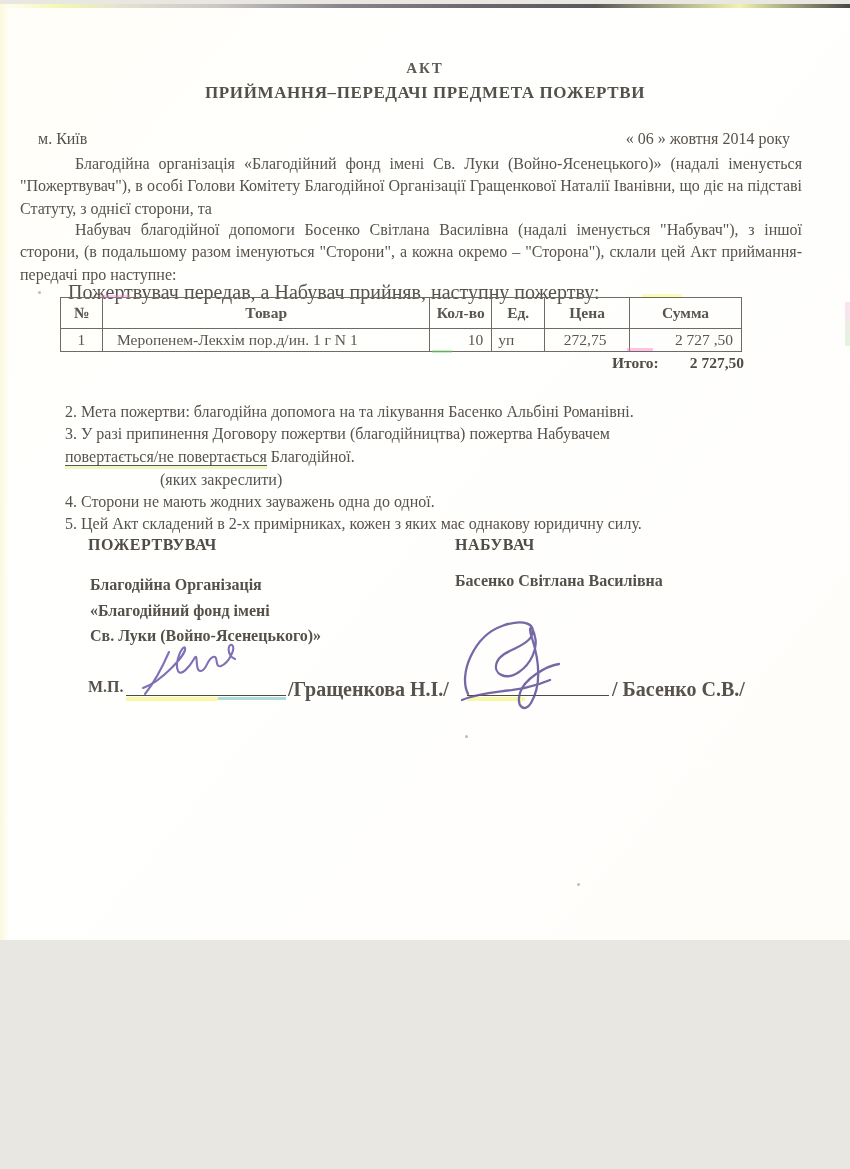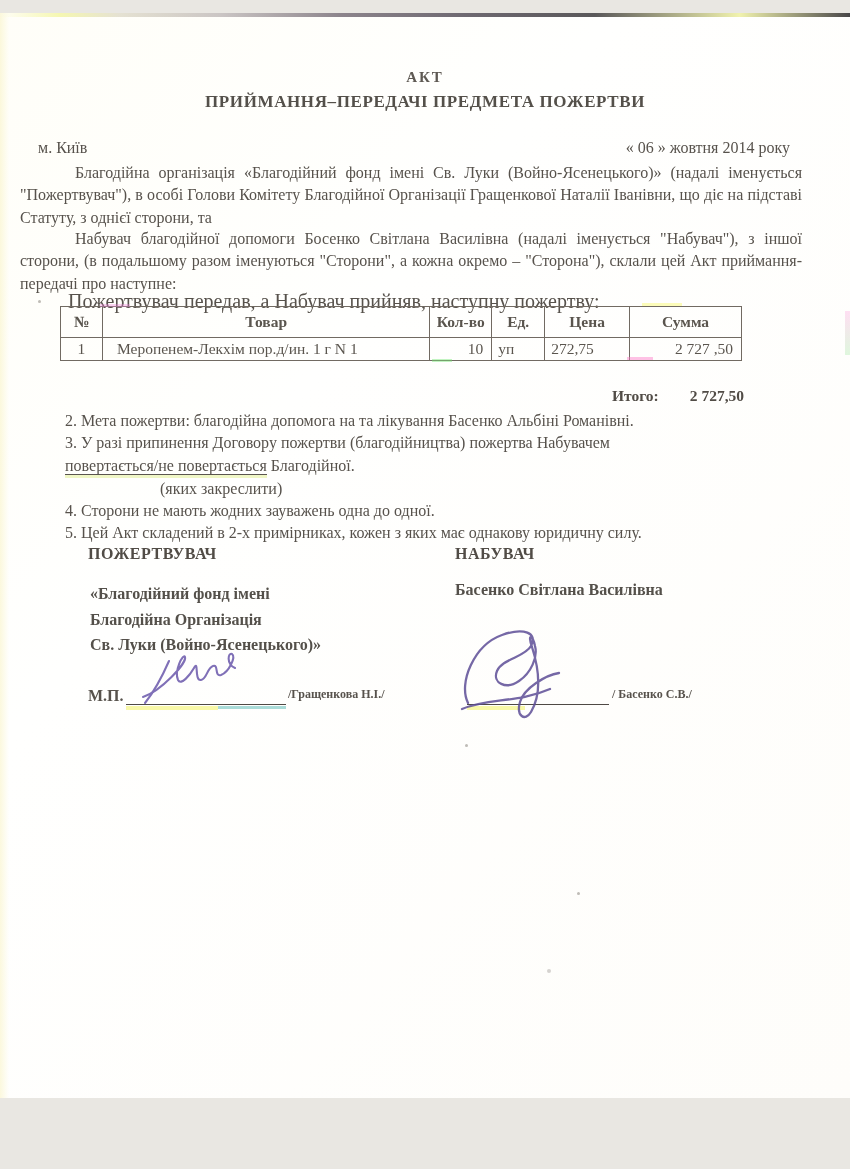--- a/index.html
+++ b/index.html
@@ -1,19 +1,19 @@
 <!DOCTYPE html>
 <html><head>
 <meta charset="utf-8">
 <style>
   html,body{margin:0;padding:0;background:#e9e7e2;}
   .page{
     position:relative;
-    width:850px;height:1085px;
-    margin:13px auto;
+    width:850px;height:936px;
+    margin:4px auto;
     background:linear-gradient(130deg,#fffef8 0%,#fffffe 35%,#fefdfa 100%);
     font-family:"Liberation Serif", serif;
     color:#57524c;
     overflow:hidden;
   }
   .abs{position:absolute;}
   .title1{top:56px;left:0;width:100%;text-align:center;font-size:15px;font-weight:bold;letter-spacing:2px;color:#5e5953;}
   .title2{top:79px;left:0;width:100%;text-align:center;font-size:17px;font-weight:bold;letter-spacing:.6px;color:#54504a;}
   .placedate{top:126px;left:38px;width:752px;display:flex;justify-content:space-between;font-size:16px;align-items:center;}
   .para{left:20px;width:782px;font-size:16px;line-height:22.3px;text-align:justify;text-indent:55px;}
@@ -21,44 +21,44 @@
   .p2{top:215px;}
   .intro{top:277px;left:68px;font-size:20px;}
   .doc-table{top:293px;left:60px;width:682px;border-collapse:collapse;font-size:15.5px;color:#5a554e;}
   .doc-table th,.doc-table td{border:1.4px solid #716a62;padding:0 6px;}
   .doc-table th{height:30px;font-weight:bold;text-align:center;}
   .doc-table td{height:22px;}
   .c-num{text-align:center;}
   .c-name{text-align:left;padding-left:14px !important;}
   .c-qty{text-align:right;padding-right:8px !important;}
   .c-unit{text-align:left;}
-  .c-price{text-align:left;padding-right:10px !important;}
+  .c-price{text-align:center;padding-right:10px !important;}
   .c-sum{text-align:right;padding-right:8px !important;}
-  .total{top:374px;left:612px;width:132px;display:flex;justify-content:space-between;font-size:15.5px;font-weight:bold;color:#514c46;}
+  .total{top:350px;left:612px;width:132px;display:flex;justify-content:space-between;font-size:15.5px;font-weight:bold;color:#514c46;}
   .item{left:65px;font-size:16px;}
   .i2{top:399px;}
   .i3a{top:421px;}
   .i3b{top:444px;}
   .underlined{border-bottom:1.2px solid #5a554f;box-shadow:0 3px 0 rgba(222,238,130,.45);}
   .note{top:467px;left:160px;font-size:16px;}
   .i4{top:489px;}
   .i5{top:511px;}
   .role{top:532px;font-size:16px;font-weight:bold;letter-spacing:.5px;color:#514c46;font-family:Liberation Serif, serif;}
   .role-l{left:88px;} .role-r{left:455px;}
   .orgblock{top:568px;left:90px;font-size:16px;font-weight:bold;line-height:25.5px;color:#54504a;}
   .person-r{top:568px;left:455px;font-size:16px;font-weight:bold;color:#54504a;}
   .seal{top:674px;left:88px;font-size:16px;font-weight:bold;}
   .sigline{height:1.3px;background:#4f4a45;}
   .line-l{top:691px;left:126px;width:160px;}
   .line-r{top:691px;left:467px;width:142px;}
   .hl{position:absolute;}
   .hl-yellow-l{top:693px;left:126px;width:92px;height:4px;background:rgba(242,242,96,.55);}
   .hl-teal-l{top:693px;left:218px;width:68px;height:3px;background:rgba(42,168,160,.4);}
   .hl-yellow-r{top:693px;left:467px;width:58px;height:4px;background:rgba(242,242,96,.55);}
-  .cap{top:674px;font-size:12px;font-weight:bold;}
+  .cap{top:674px;font-size:20px;font-weight:bold;}
   .cap-l{left:288px;} .cap-r{left:612px;}
   .sig-svg{position:absolute;}
   .sig-l{top:634px;left:135px;width:142px;height:64px;}
   .sig-r{top:610px;left:456px;width:142px;height:102px;}
   .edge-top{top:0;left:0;width:100%;height:4px;
     background:linear-gradient(to right,
       rgba(250,250,190,0) 0%, rgba(244,246,170,.9) 7%, rgba(208,202,178,.55) 14%,
       rgba(150,140,142,.5) 26%, rgba(112,102,112,.8) 40%, rgba(84,78,88,.85) 55%,
       rgba(72,70,72,.9) 70%, rgba(238,240,160,.85) 87%, rgba(62,60,62,.95) 100%);}
   .edge-left{top:0;left:0;width:9px;height:100%;
@@ -147,22 +147,22 @@
     <span class="underlined">повертається/не повертається</span><span> Благодійної.</span>
   </div>
   <div class="abs note">(яких закреслити)</div>
   <div class="abs item i4">4. Сторони не мають жодних зауважень одна до одної.</div>
   <div class="abs item i5">5. Цей Акт складений в 2-х примірниках, кожен з яких має однакову юридичну силу.</div>
 
   <div class="abs role role-l">ПОЖЕРТВУВАЧ</div>
   <div class="abs role role-r">НАБУВАЧ</div>
 
   <div class="abs orgblock">
+    <div>Благодійна Організація</div>
     <div>«Благодійний фонд імені</div>
-    <div>Благодійна Організація</div>
     <div>Св. Луки (Войно-Ясенецького)»</div>
   </div>
   <div class="abs person-r">Басенко Світлана Василівна</div>
 
   <div class="abs seal">М.П.</div>
   <div class="abs sigline line-l"></div>
   <div class="hl hl-yellow-l"></div>
   <div class="hl hl-teal-l"></div>
   <div class="abs cap cap-l">/Гращенкова Н.І./</div>
 

